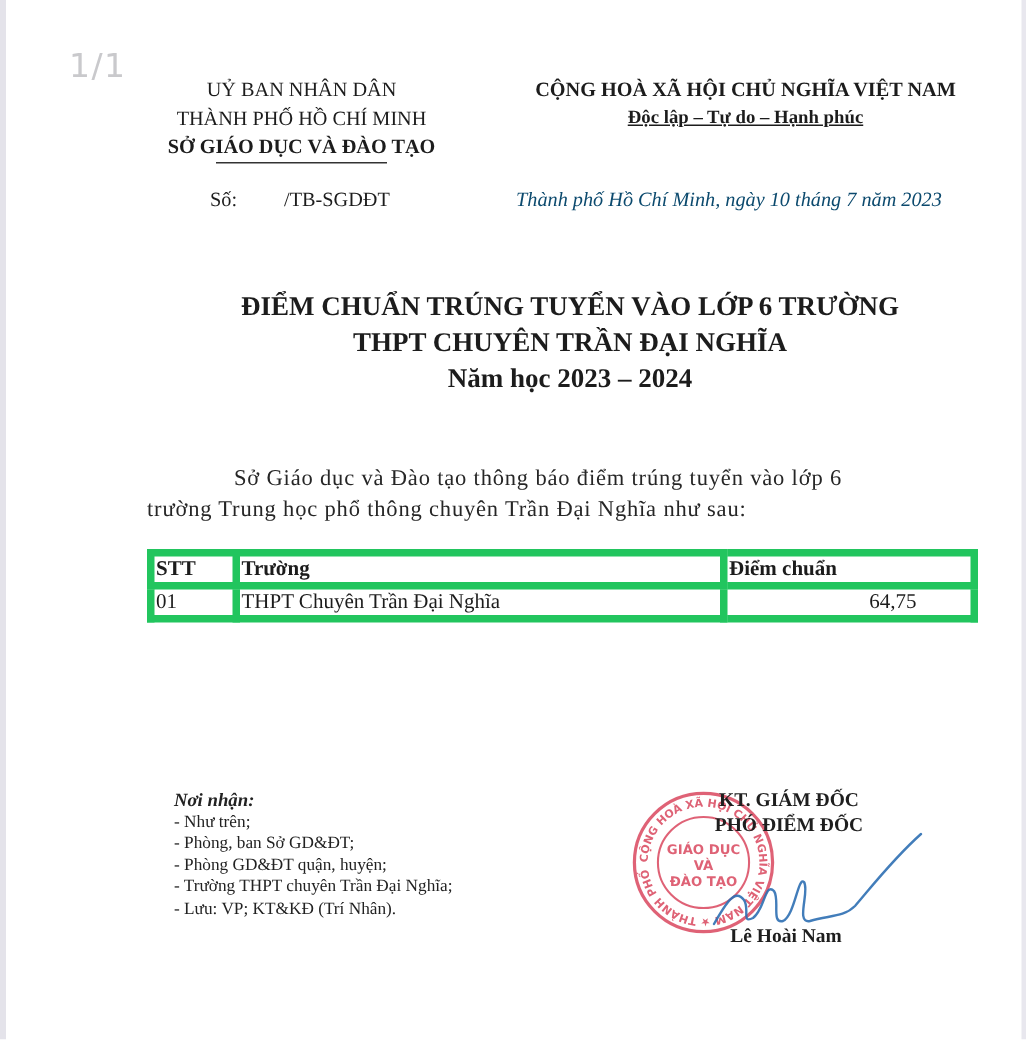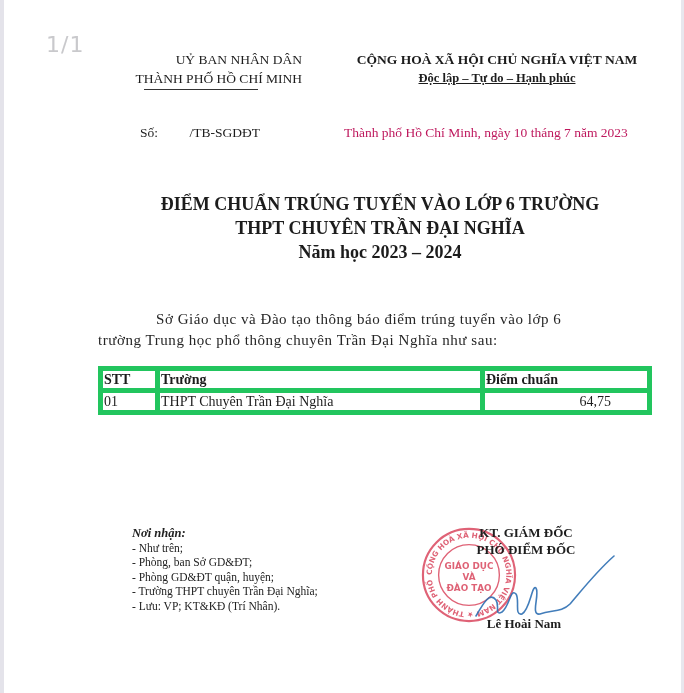--- a/index.html
+++ b/index.html
@@ -29,21 +29,21 @@
       font-family: "DejaVu Sans", "Liberation Sans", sans-serif;
       font-size: 22px;
       color: #c9c9cc;
       letter-spacing: 1px;
       text-align: center;
     }
     .header-left {
       position: absolute;
       left: 100px; top: 50px;
       width: 202px;
-      text-align: right;
+      text-align: center;
       font-size: 13.5px;
       line-height: 19px;
     }
     .header-left .dept {
       font-weight: bold;
     }
     .header-left .underline {
       display: block;
       width: 114px;
       height: 1px;
@@ -72,23 +72,24 @@
     }
     .header-right .motto {
       font-weight: bold;
       font-size: 12.5px;
       line-height: 18px;
       text-decoration: underline;
     }
     .place-date {
       position: absolute;
       left: 344px; top: 125px;
+      font-style: italic;
       font-size: 13.5px;
       white-space: nowrap;
-      color: #be185d;
+      color: #0c4a6e;
     }
     .title-block {
       position: absolute;
       left: 100px; top: 192px;
       width: 560px;
       text-align: center;
       font-weight: bold;
       font-size: 18px;
       line-height: 24px;
     }
@@ -120,21 +121,21 @@
       text-align: left;
     }
     table.scores th {
       font-weight: bold;
     }
     table.scores .c-stt { width: 50px; }
     table.scores .c-school { width: 318px; }
     table.scores td.c-score { text-align: right; padding-right: 36px; }
     .recipients {
       position: absolute;
-      left: 132px; top: 526px;
+      left: 116px; top: 526px;
       font-size: 11.5px;
       line-height: 14.6px;
       color: #222;
     }
     .recipients .heading {
       font-weight: bold;
       font-style: italic;
       font-size: 12.5px;
     }
     .recipients ul {
@@ -185,20 +186,21 @@
 <body>
 
 <div class="edge-left"></div>
 <div class="edge-right"></div>
 
 <div class="page-indicator">1/1</div>
 
 <div class="header-left">
   <div>UỶ BAN NHÂN DÂN</div>
   <div>THÀNH PHỐ HỒ CHÍ MINH</div>
+  <div class="dept">SỞ GIÁO DỤC VÀ ĐÀO TẠO</div>
   <span class="underline"></span>
 </div>
 
 <div class="doc-number">
   <span>Số:</span>
   <span class="suffix">/TB-SGDĐT</span>
 </div>
 
 <div class="header-right">
   <div class="nation">CỘNG HOÀ XÃ HỘI CHỦ NGHĨA VIỆT NAM</div>

